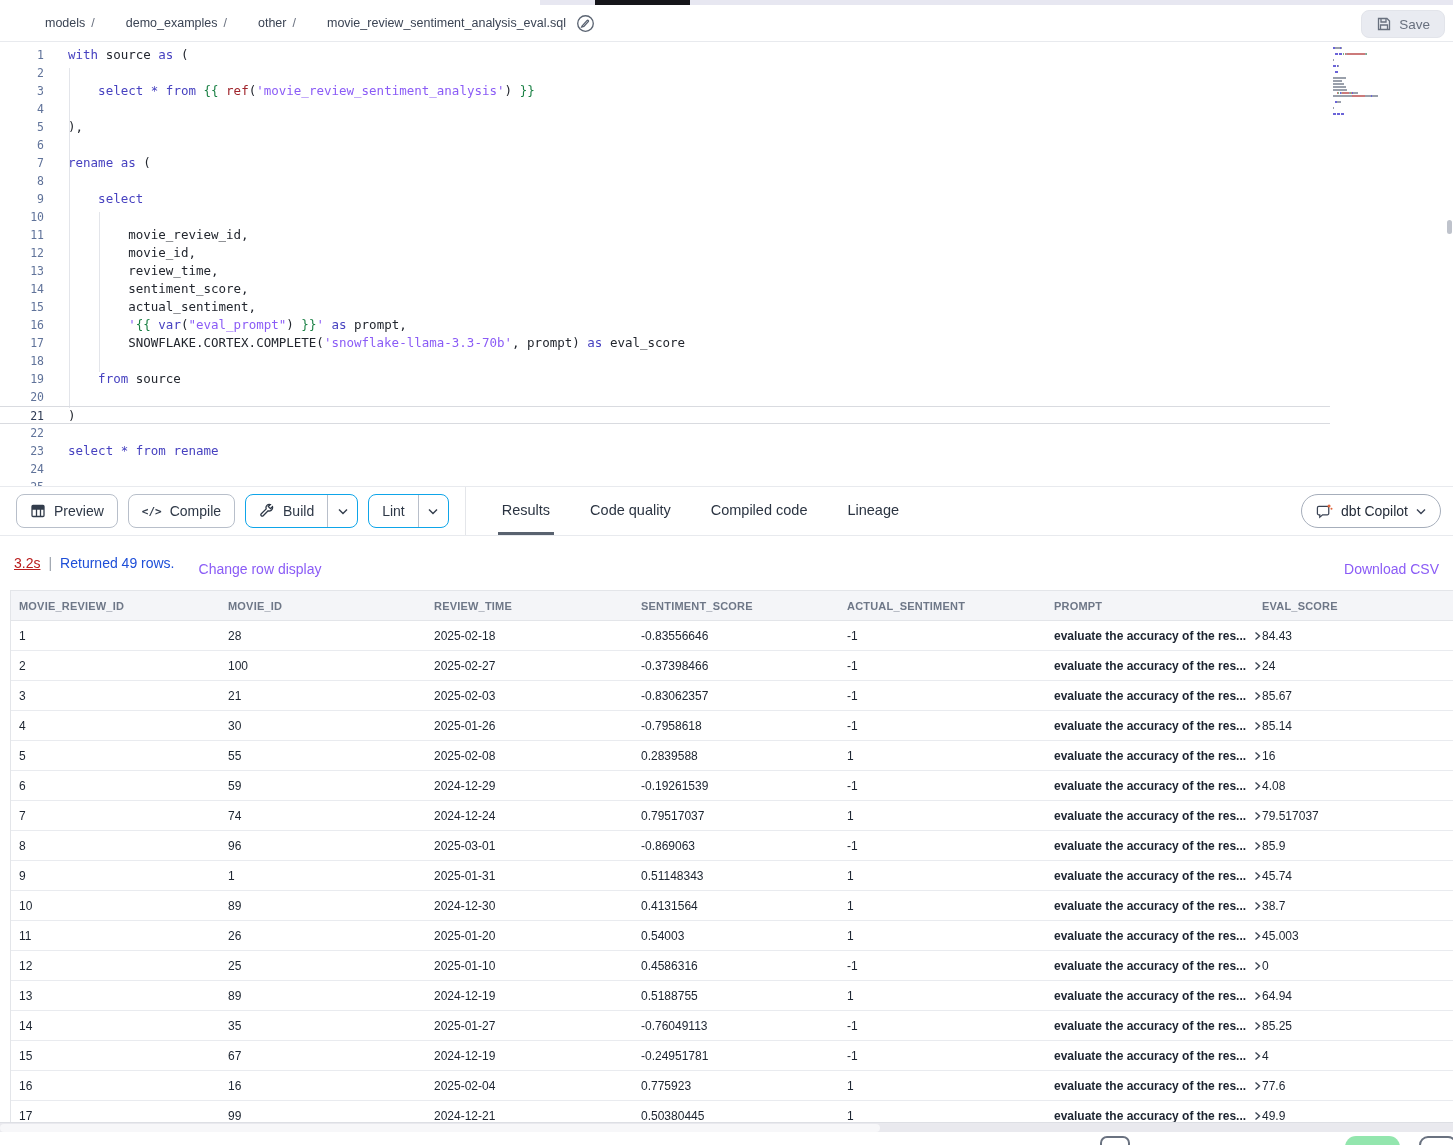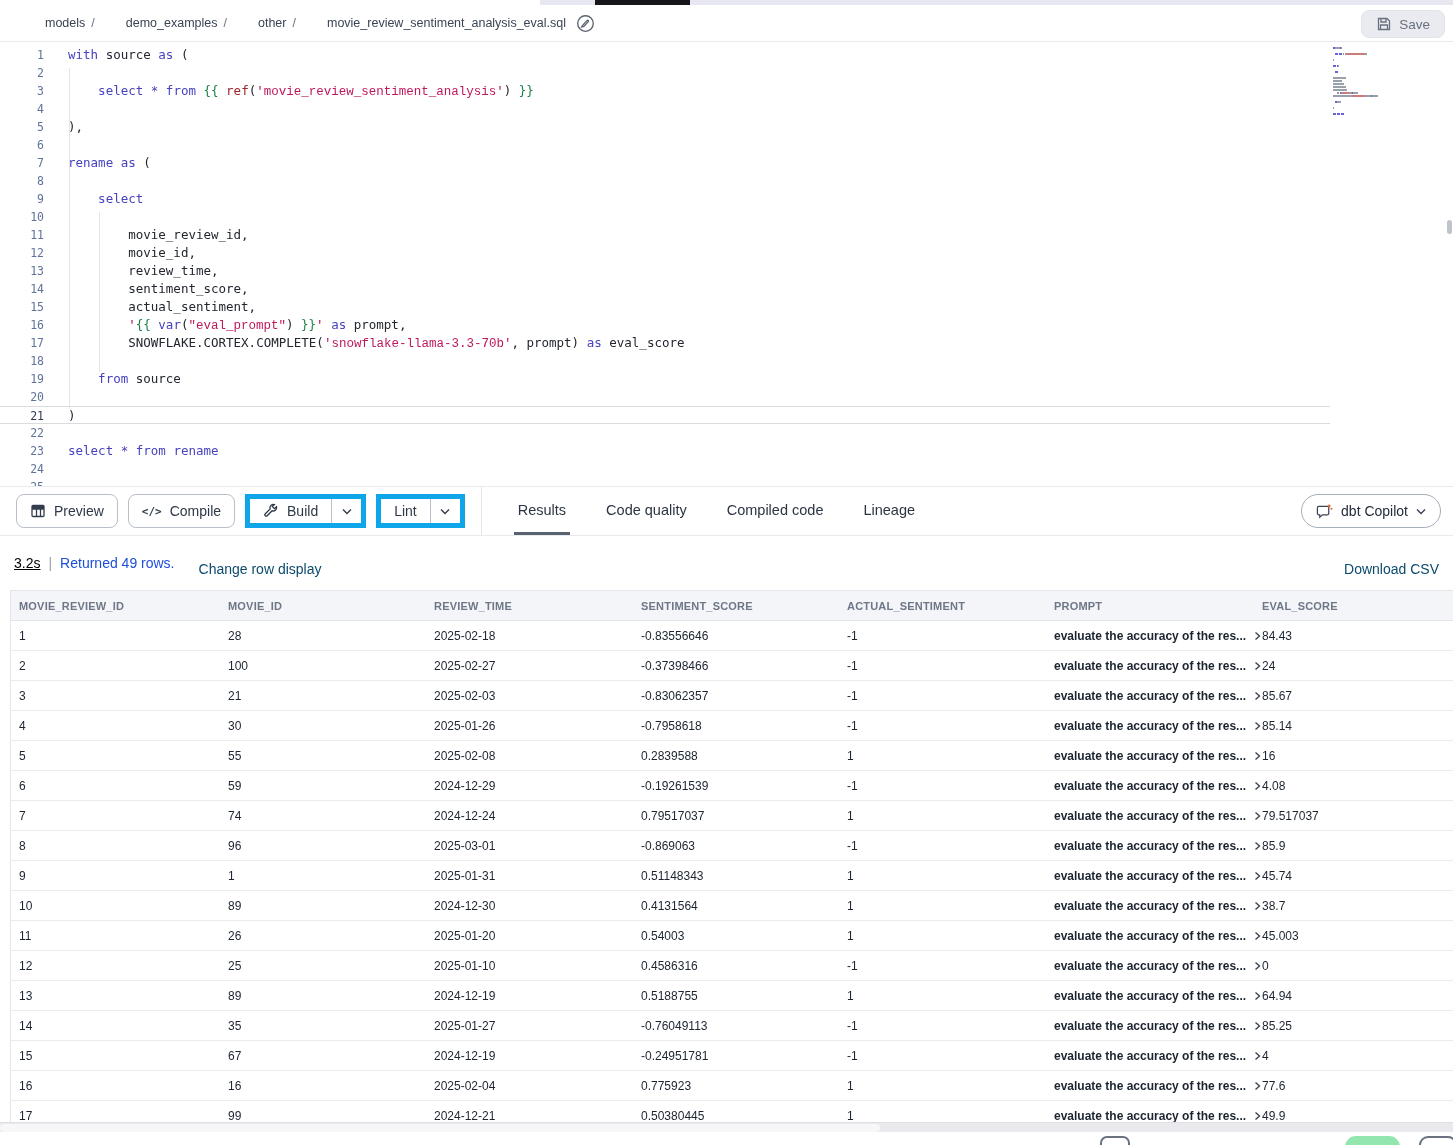--- a/index.html
+++ b/index.html
@@ -27,61 +27,61 @@
   .editor { position:relative; height:444px; overflow:hidden; background:#fff; }
   .code-lines { position:absolute; left:0; top:4px; right:0; }
   .code-line { display:flex; height:18px; line-height:18px;
     font-family:"DejaVu Sans Mono", monospace; font-size:12.5px; }
   .line-num { width:44px; flex:none; text-align:right; color:#60739a; font-size:11.5px; }
   .line-code { padding-left:24px; white-space:pre; color:#22262e; }
   .code-line.current { width:1330px; border-top:1px solid #d9dbe0; border-bottom:1px solid #d9dbe0; }
   .code-line.current .line-num { color:#2e3b54; }
   .tok-kw   { color:#4742c0; }
   .tok-txt  { color:#22262e; }
-  .tok-str  { color:#be185d;font-family:Liberation Mono, monospace; }
+  .tok-str  { color:#8b5cf6; }
   .tok-jinja{ color:#1a8044; }
   .tok-fn   { color:#a0252c; }
   .indent-guide { position:absolute; width:1px; background:#e3e5ea; }
   .ig1 { left:69px; top:26px; height:340px; }
   .ig2 { left:99px; top:170px; height:160px; }
   .minimap { position:absolute; top:4px; right:8px; width:112px; }
   .minimap .mrow { height:2px; margin:1px 0; display:flex; }
   .minimap .mseg { height:2px; }
   .editor-vscroll { position:absolute; right:1px; top:178px; width:5px; height:14px;
     background:#bfc3cc; border-radius:3px; }
 
   
   .toolbar { height:50px; border-top:1px solid #e8eaee; border-bottom:1px solid #e8eaee;
     display:flex; align-items:center; padding-left:16px; background:#fff; }
   .tbtn { height:34px; display:flex; align-items:center; gap:8px; border:1px solid #b8bfca;
     border-radius:8px; padding:0 13px; font-size:14px; color:#2e3847; background:#fff;
     cursor:pointer; margin-right:10px; }
   .tbtn svg, .tbtn .glyph { color:#333d4c; }
-  .split { display:flex; align-items:stretch; border:5px solid #0ea5e9; border-radius:0;
+  .split { display:flex; align-items:stretch; border:1px solid #0ea5e9; border-radius:8px;
     height:34px; margin-right:10px; overflow:hidden; }
   .split .main { display:flex; align-items:center; gap:8px; padding:0 13px; font-size:14px;
     color:#2e3847; cursor:pointer; }
   .split .caret { display:flex; align-items:center; justify-content:center; width:30px;
     border-left:1px solid #b8bfca; cursor:pointer; color:#333d4c; }
   .glyph-code { font-family:"DejaVu Sans Mono", monospace; font-size:11px; font-weight:bold; }
   .toolbar-sep { width:1px; align-self:stretch; background:#e4e6ea; margin:0 8px 0 6px; }
   .tabs { display:flex; align-self:stretch; margin-left:24px; }
   .tab { display:flex; align-items:center; padding:0 4px; margin-right:32px; font-size:14.5px;
     color:#2b3442; cursor:pointer; border-bottom:3px solid transparent; }
   .tab.active { border-bottom-color:#59626f; font-weight:400; }
   .copilot-btn { margin-left:auto; margin-right:12px; height:34px; display:flex; align-items:center;
     gap:8px; border:1px solid #a6aebb; border-radius:17px; padding:0 14px; font-size:14px;
     color:#252d3a; cursor:pointer; background:#fff; }
 
   
   .status-bar { height:54px; display:flex; align-items:center; padding:0 14px; font-size:14px; }
-  .status-bar .time { color:#000000;text-decoration:underline; }
+  .status-bar .time { color:#b91c1c;text-decoration:underline; }
   .status-bar .pipe { color:#9aa1ab; margin:0 8px; }
   .status-bar .returned { color:#1d4ed8; }
-  .link { color:#0c4a6e; cursor:pointer;margin-top:11px; }
+  .link { color:#8b5cf6; cursor:pointer;margin-top:11px; }
   .status-bar .change { margin-left:24px; }
   .status-bar .download { margin-left:auto; }
 
   
   .table-wrap { height:532px; overflow:hidden; margin-left:10px; border-left:1px solid #e3e5e9;
     border-top:1px solid #e3e5e9; }
   .tgrid { display:grid; grid-template-columns:209px 206px 207px 206px 207px 208px 1fr; }
   .thead { background:#f4f5f8; height:30px; border-bottom:1px solid #e3e5e9; }
   .thead .hcell { display:flex; align-items:center; padding-left:8px; font-size:11px;
     font-weight:bold; color:#6e7787; letter-spacing:0.2px; }

